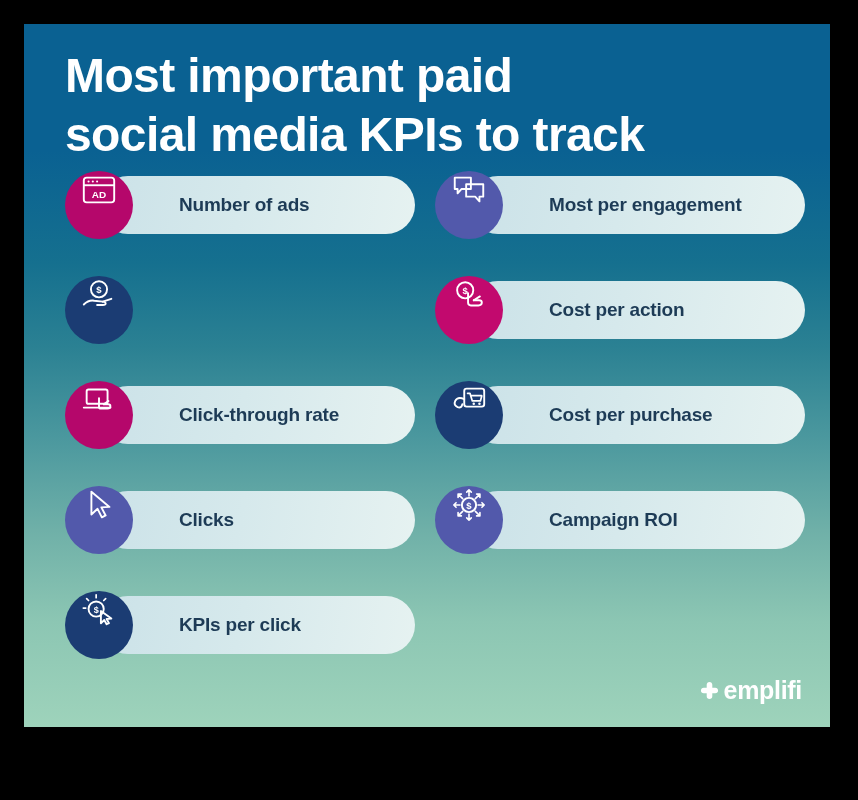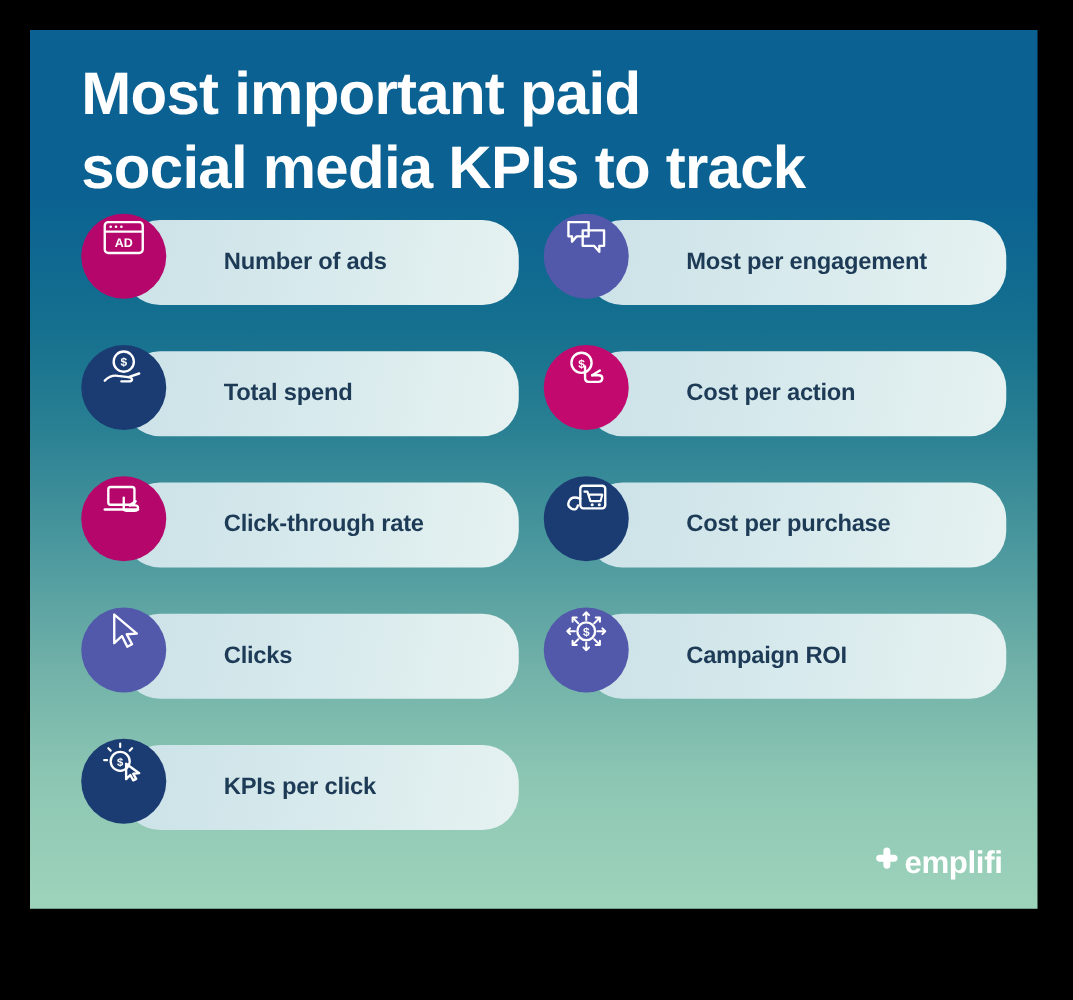--- a/index.html
+++ b/index.html
@@ -65,21 +65,21 @@
   .kpi-item {
     position: relative;
     height: 68px;
     margin-bottom: 37px;
   }
 
   .kpi-pill {
     position: absolute;
     left: 34px;
     top: 5px;
-    height: 68px;
+    height: 58px;
     width: 316px;
     border-radius: 29px;
     background: linear-gradient(100deg, #cbe2e8 0%, #d6e9ec 45%, #e6f2f1 100%);
     box-sizing: border-box;
     display: flex;
     align-items: center;
   }
   #kpi-column-right .kpi-pill { width: 336px; }
 
   .kpi-label {
@@ -107,20 +107,21 @@
     height: 38px;
     display: block;
   }
 
   
   #brand {
     position: absolute;
     right: 28px;
     bottom: 22px;
     display: flex;
+    align-items: center;
     gap: 4px;
   }
   #brand-mark { width: 21px; height: 21px; display: block; }
   #brand-name {
     color: #ffffff;
     font-size: 25px;
     font-weight: bold;
     letter-spacing: -0.3px;
   }
 </style>
@@ -146,23 +147,20 @@
             <line x1="4" y1="15" x2="36" y2="15" stroke="#ffffff" stroke-width="2"></line>
             <circle cx="9" cy="11" r="1.1" fill="#ffffff"></circle>
             <circle cx="13.5" cy="11" r="1.1" fill="#ffffff"></circle>
             <circle cx="18" cy="11" r="1.1" fill="#ffffff"></circle>
             <text x="20" y="28" font-family="Liberation Sans, sans-serif" font-size="10.5" font-weight="bold" fill="#ffffff" text-anchor="middle">AD</text>
           </svg>
         </div>
       </div>
 
       <div class="kpi-item">
-        <div class="kpi-pill">
-          <span class="kpi-label">Total spend</span>
-        </div>
         <div class="kpi-badge" style="background:#1b3c73">
           <svg viewBox="0 0 40 40">
             <circle cx="20" cy="14" r="8.5" fill="none" stroke="#ffffff" stroke-width="2"></circle>
             <text x="20" y="18" font-family="Liberation Sans, sans-serif" font-size="10" font-weight="bold" fill="#ffffff" text-anchor="middle">$</text>
             <path d="M4 30 Q9 25 15 26 L24 27 Q27 27.4 27 29 Q27 30.6 24 30.6 L18 30.6" fill="none" stroke="#ffffff" stroke-width="2" stroke-linecap="round" stroke-linejoin="round"></path>
             <path d="M24 27 L33 24" fill="none" stroke="#ffffff" stroke-width="2" stroke-linecap="round"></path>
           </svg>
         </div>
       </div>
 

